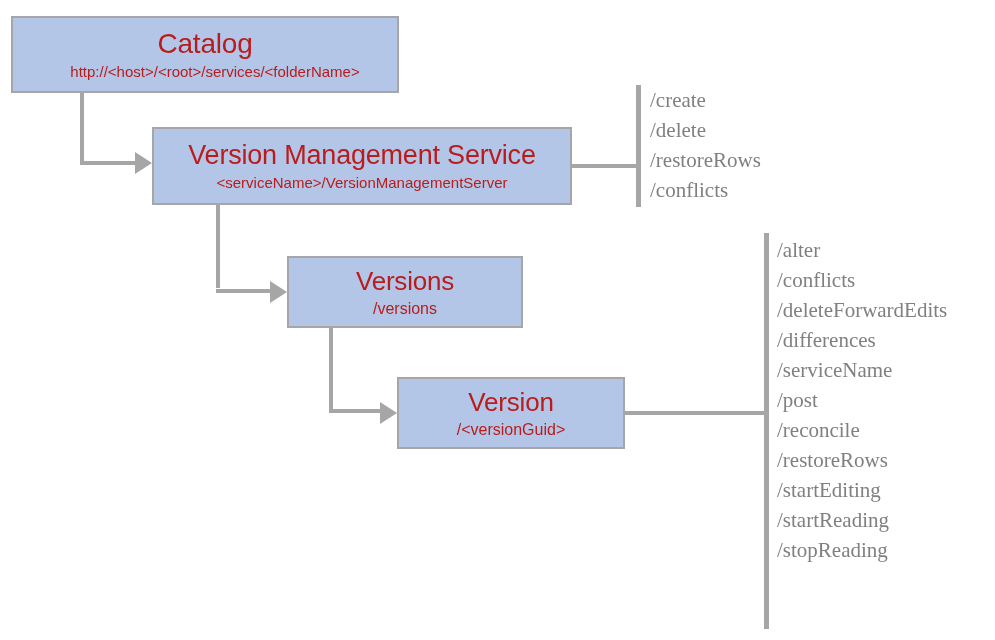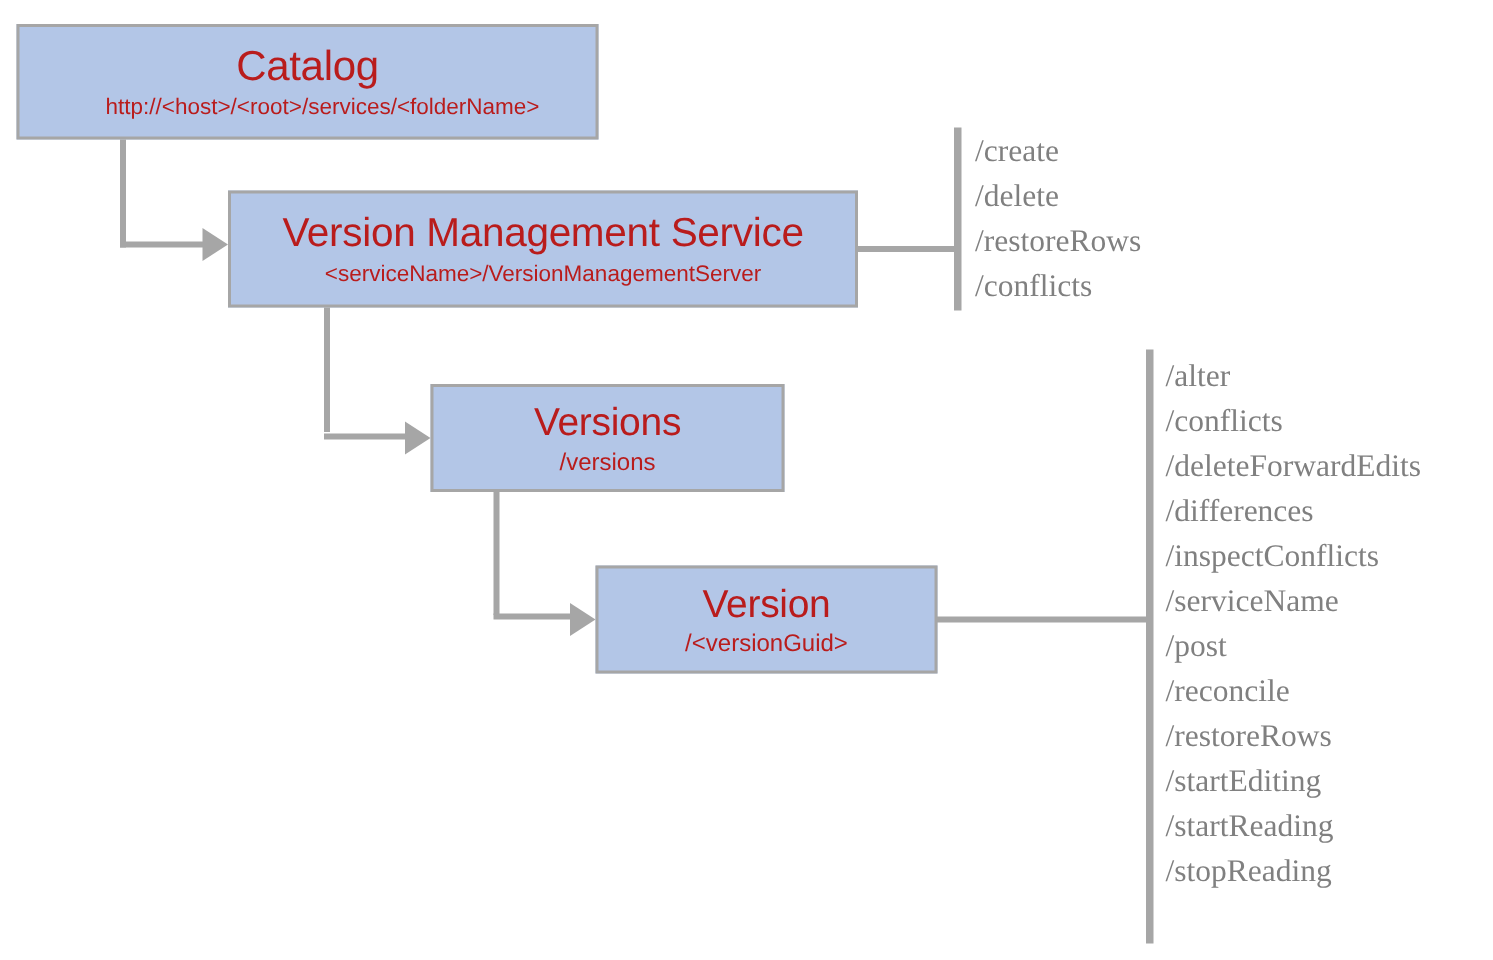--- a/index.html
+++ b/index.html
@@ -163,21 +163,20 @@
     <span class="op">/delete</span>
     <span class="op">/restoreRows</span>
     <span class="op">/conflicts</span>
   </div>
 
   <div class="op-list" id="ops-version">
     <span class="op">/alter</span>
     <span class="op">/conflicts</span>
     <span class="op">/deleteForwardEdits</span>
     <span class="op">/differences</span>
-    <span class="op">/inspectConflicts</span>
     <span class="op">/serviceName</span>
     <span class="op">/post</span>
     <span class="op">/reconcile</span>
     <span class="op">/restoreRows</span>
     <span class="op">/startEditing</span>
     <span class="op">/startReading</span>
     <span class="op">/stopReading</span>
   </div>
 
 </div>

